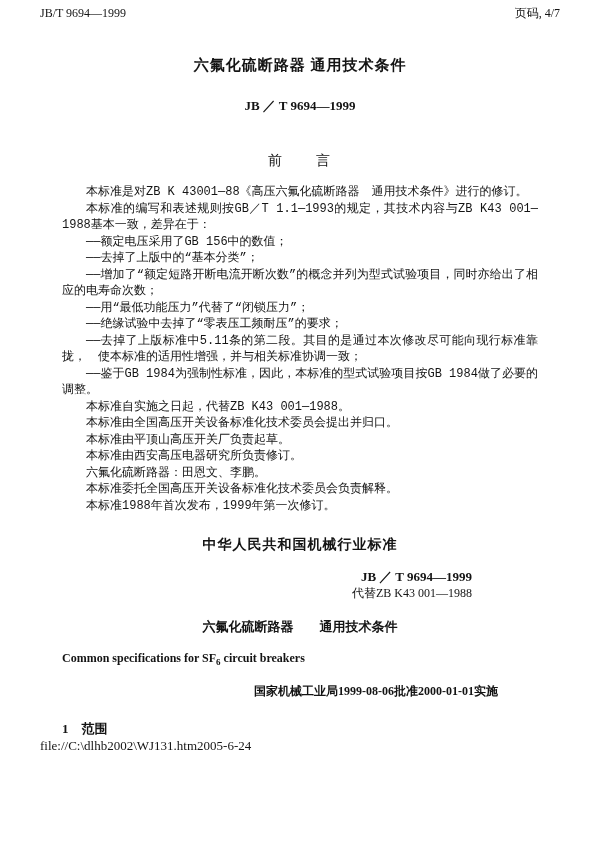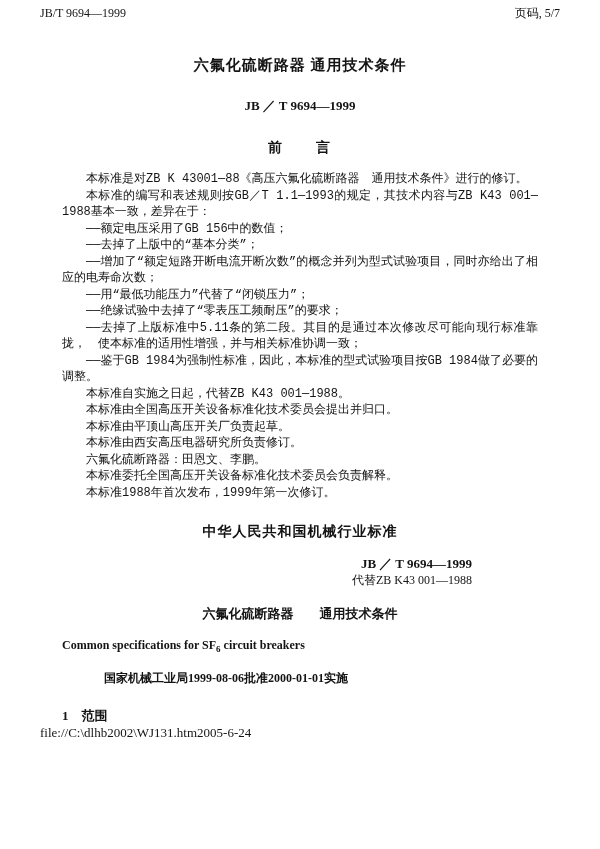--- a/index.html
+++ b/index.html
@@ -23,22 +23,22 @@
   .content { padding:0 22px; }
   .doc-title {
     margin-top:36px; text-align:center;
     font-size:15px; font-weight:bold; letter-spacing:1px;
   }
   .std-no {
     margin-top:22px; text-align:center;
     font-size:13px; font-weight:bold;
   }
   .fw-heading {
-    margin-top:24px; text-align:center;
-    font-size:14px; font-weight:bold; letter-spacing:2px;
+    margin-top:37px; text-align:center;
+    font-size:14px; font-weight:normal; letter-spacing:2px;
   }
   .fw { margin-top:14px; }
   .content p {
     font-size:12px; line-height:16.5px;
     text-indent:2em; text-align:justify;font-family:Liberation Mono, monospace;
   }
   .org-heading {
     margin-top:22px; text-align:center;
     font-size:14px; font-weight:bold; letter-spacing:1px;
   }
@@ -51,42 +51,42 @@
   .title2 {
     margin-top:16px; text-align:center;
     font-size:13px; font-weight:bold;
   }
   .title-en {
     margin-top:15px; text-align:left;
     font-size:12px; font-weight:bold;
   }
   .title-en sub { font-size:9px; }
   .approval-row {
-    margin-top:16px; display:flex; justify-content:flex-start;
+    margin-top:16px; display:flex; justify-content:flex-end;
     font-size:12px; font-weight:bold;
     padding-left:42px; padding-right:40px;
   }
   .sec-heading {
     margin-top:20px; font-size:13px; font-weight:bold;
   }
   .sec { margin-top:8px; }
   .sec p + p { margin-top:4px; }
   .ftr {
     margin-top:auto; display:flex; justify-content:flex-start;
     font-size:13px; line-height:15px;
   }
 </style>
 </head>
 <body>
 
 <div class="page">
 
   <div class="hdr">
     <span>JB/T 9694—1999</span>
-    <span>页码, 5/7</span>
+    <span>页码, 4/7</span>
   </div>
 
   <div class="content">
 
     <div class="doc-title">六氟化硫断路器  通用技术条件</div>
 
     <div class="std-no">JB ／ T 9694—1999</div>
 
     <div class="fw-heading">前　　言</div>
 

